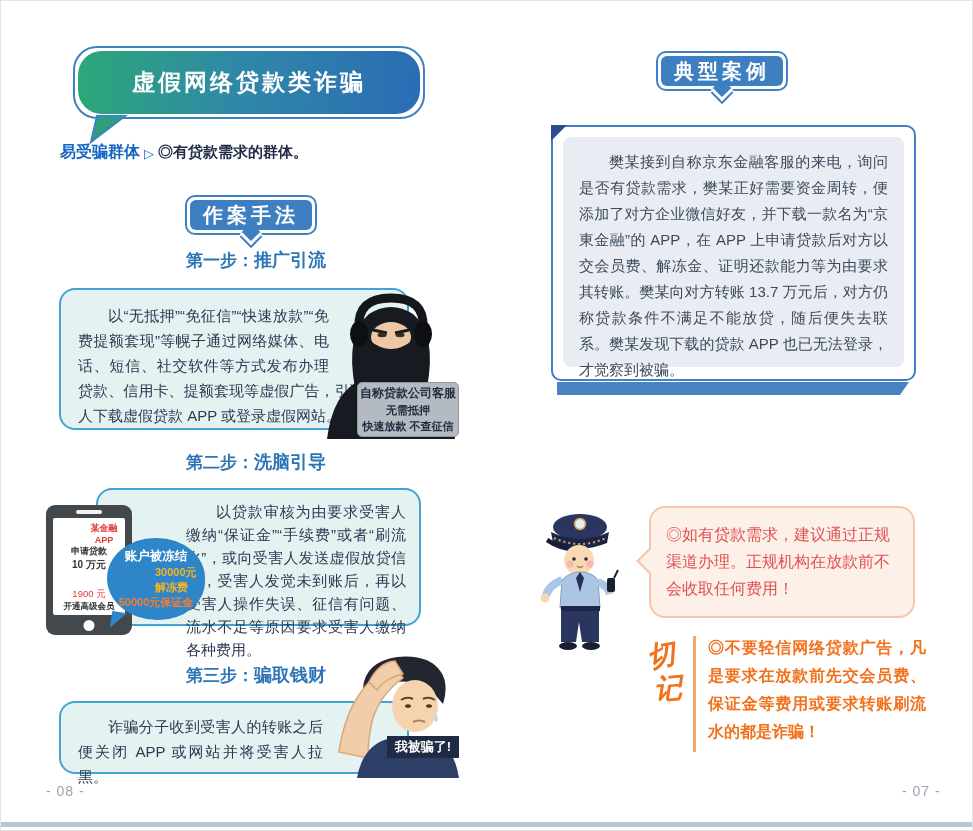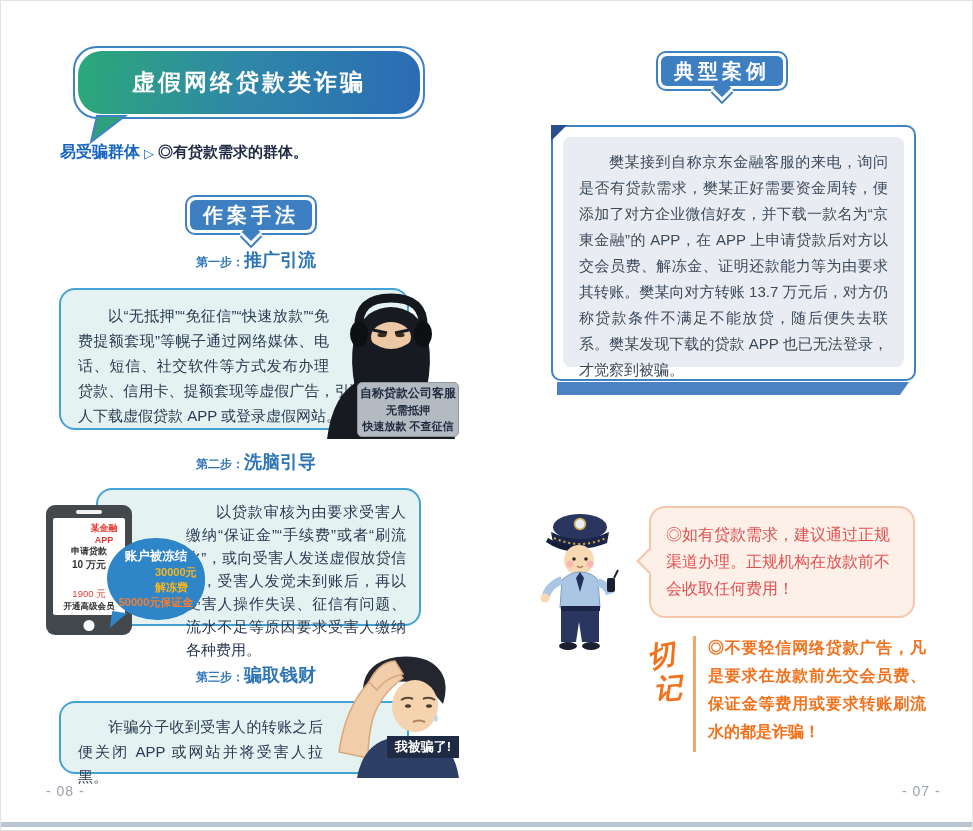--- a/index.html
+++ b/index.html
@@ -35,21 +35,21 @@
   .tag-btn.red .tag-tail { background:#e8503a; box-shadow:2px 2px 0 0 #e8503a; }
 
   
   .audience { position:absolute; left:45px; top:141px; display:flex; align-items:center; gap:4px;margin-left:14px; }
   .audience-label { color:#1565c0; font-weight:bold; font-size:16px; }
   .audience-arrow { color:#1565c0; font-size:13px; margin-top:1px; }
   .audience-text { color:#1f2b45; font-size:15px; font-weight:bold; font-family:"Liberation Serif",serif; }
 
   
   .step-heading { position:absolute; left:80px; width:350px; text-align:center; font-size:18px; color:#2e75b6; }
-  .step-label { font-family:"Liberation Serif",serif; font-weight:bold; font-size:12px; }
+  .step-label { font-family:"Liberation Serif",serif; font-weight:bold; font-size:17px; }
   .step-name  { font-weight:bold; }
 
   
   .step-box { position:absolute; background:#e4f3f2; border:2px solid #44a3d5; border-radius:16px;
               color:#2b3a52; font-size:15px; text-align:justify; }
   .step-box p { text-indent:2em; }
   #step1-box { left:58px; top:287px; width:350px; height:142px; padding:13px 12px 8px 17px; line-height:25px; }
   .hacker-spacer { float:right; width:66px; height:58px; }
   #step2-box { left:95px; top:487px; width:325px; height:138px; padding:10px 13px 6px 88px; line-height:23px; }
   #step3-box { left:58px; top:700px; width:350px; height:73px; padding:11px 84px 8px 17px; line-height:25px; }

